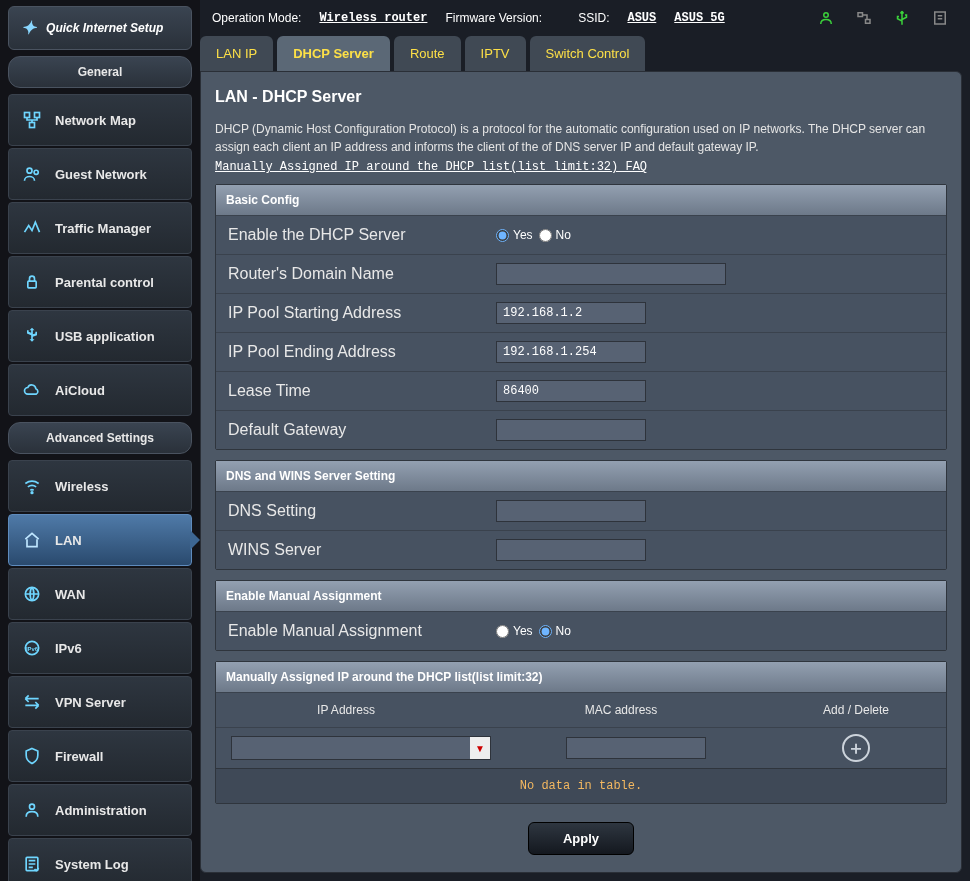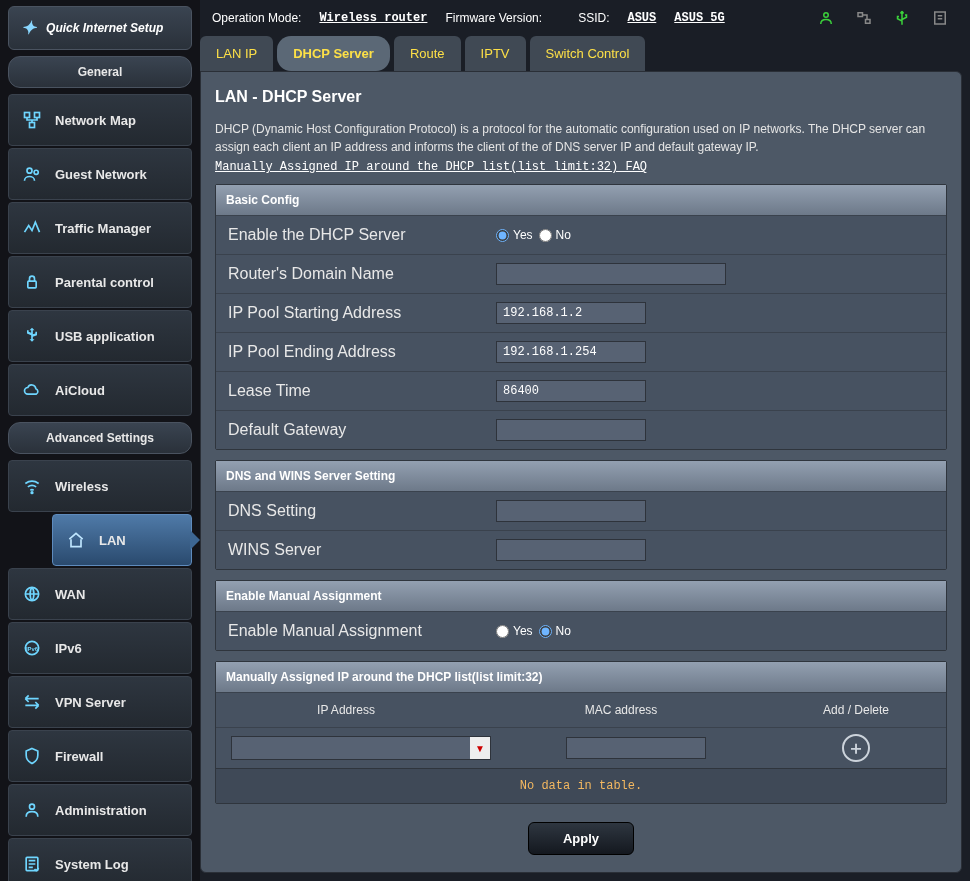--- a/index.html
+++ b/index.html
@@ -38,21 +38,20 @@
     background: linear-gradient(#2e3640,#232930);
     border: 1px solid #3a424d;
     border-radius: 4px;
     color:#e8e8e8; font-weight:bold; font-size:13px;
     cursor:pointer;
     position: relative;
   }
   .nav-item.active {
     background: linear-gradient(#4f7aa8,#2a4a6e);
     border-color:#5e8bbd;
-    margin-left:44px;
   }
   .nav-item .icon {
     width:22px; height:22px; display:flex; align-items:center; justify-content:center;
     color:#6fd6ff;
   }
   .nav-item.active::after{
     content:""; position:absolute; right:-9px; top:50%; transform:translateY(-50%);
     width:0; height:0;
     border-left:10px solid #3d6692;
     border-top:10px solid transparent;
@@ -72,21 +71,21 @@
   .status-icon.green svg path, .status-icon.green svg circle { stroke:#3bd13b; }
   .status-icon.usb svg path { stroke:#3bd13b; }
   .status-icon.grey svg path, .status-icon.grey svg rect { stroke:#888; }
 
   .tabs { display:flex; gap:4px; padding:0 0 0 0; }
   .tab {
     background:#404954; color:#fde047;
     padding:10px 16px; border-radius:6px 6px 0 0;
     font-size:13px; cursor:pointer;
   }
-  .tab.active { background:#5b6876; font-weight:bold;border-radius:14px; }
+  .tab.active { background:#5b6876; font-weight:bold; }
 
   .panel {
     background:#4d5866;
     border:1px solid #2a2f37;
     border-radius:0 6px 6px 6px;
     padding:16px 14px 18px 14px;
     flex:1;
     display:flex; flex-direction:column; gap:10px;
     overflow:hidden;
   }

